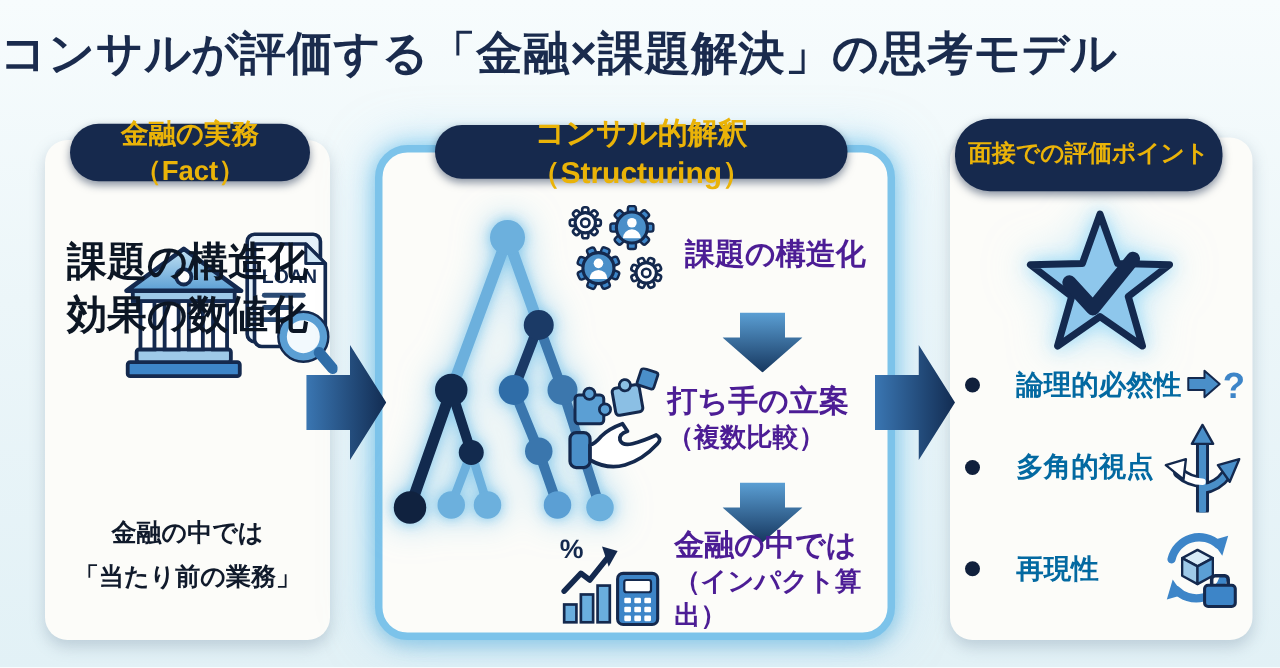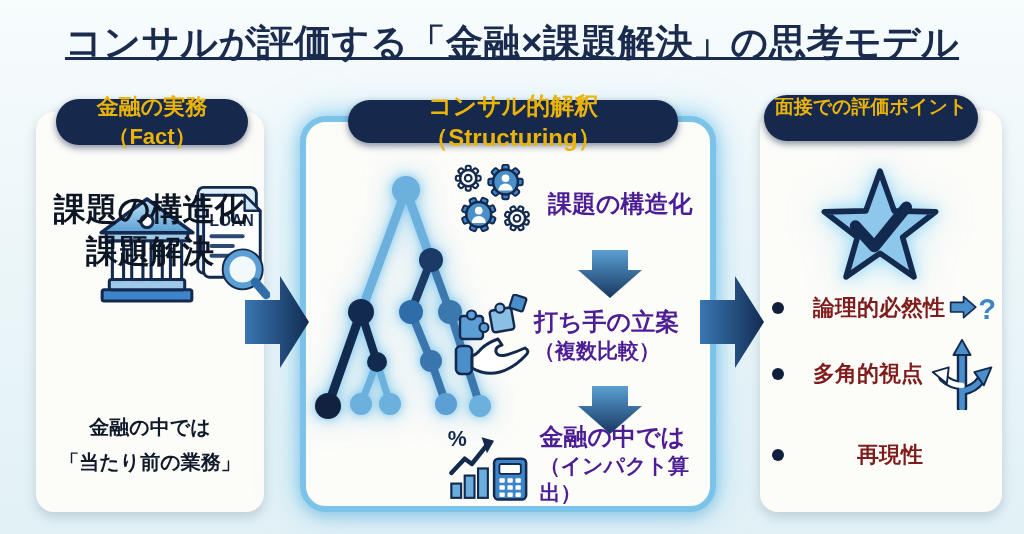--- a/index.html
+++ b/index.html
@@ -4,42 +4,42 @@
 <style>
   * { margin:0; padding:0; box-sizing:border-box; }
   body { width:1024px; height:534px; overflow:hidden; }
   .stage {
     position:relative; width:1024px; height:534px;
     background:linear-gradient(180deg,#f7fcfd 0%,#ecf6f9 45%,#e2f1f6 100%);
     font-family:"Liberation Sans","DejaVu Sans",sans-serif;
     overflow:hidden;
   }
   .title {
-    position:absolute; top:18px; left:0; right:0; text-align:center;
-    font-size:37px; font-weight:bold; color:#1a2b4d; letter-spacing:0.5px;text-decoration:underline;
+    position:absolute; top:18px; left:0; right:0; text-align:left;
+    font-size:37px; font-weight:bold; color:#1a2b4d; letter-spacing:0.5px;
   }
   .panel {
     position:absolute; background:#fcfcf9; border-radius:18px;
     box-shadow:0 5px 12px rgba(90,115,140,.28);
   }
   .panel-fact { left:36px; top:112px; width:228px; height:400px; }
   .panel-structuring {
     left:300px; top:116px; width:416px; height:396px;
     border:6px solid #7cc3ea; border-radius:26px;
     box-shadow:0 0 18px rgba(120,200,240,.85), 0 0 40px rgba(140,210,245,.5), 0 5px 12px rgba(90,115,140,.2);
   }
   .panel-evaluation { left:760px; top:110px; width:242px; height:402px; }
   .pill {
     position:absolute; z-index:6; background:#16294d; color:#eab308; font-weight:bold;
     text-align:center; border-radius:28px; display:flex; flex-direction:column;
     justify-content:center; box-shadow:0 3px 7px rgba(15,35,70,.5);
   }
   .pill-fact   { left:56px;  top:99px;  width:192px; height:46px; font-size:22px; }
   .pill-struct { left:348px; top:100px; width:330px; height:43px; font-size:24px; }
-  .pill-eval   { left:764px; top:95px;  width:214px; height:46px; font-size:19px; line-height:1.3;justify-content:space-between; }
+  .pill-eval   { left:764px; top:95px;  width:214px; height:58px; font-size:19px; line-height:1.3; }
   .pill-eval .line2 { font-size:17px; }
   .abs { position:absolute; }
   
   .fact-main {
     position:absolute; top:188px; left:0; right:0; text-align:center;
     font-size:32px; font-weight:bold; color:#0c1624; line-height:1.32;
   }
   .fact-sub {
     position:absolute; top:298px; left:0; right:0; text-align:center;
     font-size:20px; font-weight:bold; color:#101a2b; line-height:1.75;
@@ -47,21 +47,21 @@
   
   .step { position:absolute; display:flex; align-items:center; }
   .step-label { font-weight:bold; color:#4c1d95; line-height:1.28; }
   .lbl-main { font-size:24px; }
   .lbl-sub  { font-size:21px; }
   
   .bullet-row {
     position:absolute; left:12px; right:6px; display:flex; align-items:center;
   }
   .dot { width:12px; height:12px; border-radius:50%; background:#10203c; flex:0 0 auto; margin-right:7px; }
-  .bullet-label { font-size:22px; font-weight:bold; color:#7f1d1d; white-space:nowrap;padding-left:22px; }
+  .bullet-label { font-size:22px; font-weight:bold; color:#0369a1; white-space:nowrap;padding-left:22px; }
   .spacer { flex:1 1 auto; }
   .glowtree { filter:drop-shadow(0 0 5px rgba(122,195,234,.95)) drop-shadow(0 0 13px rgba(122,195,234,.6)); }
   .glowstar { filter:drop-shadow(0 0 7px rgba(150,215,245,.95)) drop-shadow(0 0 16px rgba(150,215,245,.55)); }
   svg { display:block; }
 </style>
 </head>
 <body>
 
 <div class="stage">
 
@@ -98,21 +98,21 @@
     <rect x="22" y="50" width="36" height="4" rx="2" fill="#2a4a74"></rect>
     <rect x="22" y="60" width="26" height="4" rx="2" fill="#2a4a74"></rect>
     <rect x="22" y="70" width="34" height="4" rx="2" fill="#2a4a74"></rect>
     <circle cx="56" cy="86" r="17" fill="#f2f9fd" stroke="#5b9fd4" stroke-width="7"></circle>
     <circle cx="56" cy="86" r="20.5" fill="none" stroke="#14294e" stroke-width="2"></circle>
     <line x1="69" y1="99" x2="80" y2="112" stroke="#2f6da8" stroke-width="9" stroke-linecap="round"></line>
   </svg>
 
   <div class="fact-main" style="left:36px;width:228px;">
     <div>課題の構造化</div>
-    <div>課題解決</div>
+    <div>効果の数値化</div>
   </div>
   <div class="fact-sub" style="left:36px;width:228px;top:410px;">
     <div>金融の中では</div>
     <div>「当たり前の業務」</div>
   </div>
 
   <svg class="abs" style="left:245px;top:268px;z-index:4;" width="64" height="108" viewBox="0 0 64 108">
     <defs>
         <linearGradient id="fa1" x1="0" y1="0" x2="1" y2="0">
       <stop offset="0" stop-color="#3a76b2"></stop>
@@ -314,21 +314,21 @@
           <path d="M35,74 L35,16" stroke="#4a8fc9" stroke-width="6"></path>
           <path d="M35,56 Q48,54 55,44" stroke="#4a8fc9" stroke-width="5.5"></path>
           <path d="M35,50 Q24,50 15,42" stroke="#ffffff" stroke-width="5.5"></path>
         </g>
         <polygon points="35,2 26,18 44,18" fill="#4a8fc9" stroke="#14294e" stroke-width="2" stroke-linejoin="round"></polygon>
         <polygon points="66,31 48,36 58,50" fill="#4a8fc9" stroke="#14294e" stroke-width="2" stroke-linejoin="round"></polygon>
         <polygon points="4,36 21,31 19,48" fill="#ffffff" stroke="#14294e" stroke-width="2" stroke-linejoin="round"></polygon>
       </svg>
     </div>
 
-    <div class="bullet-row" style="top:306px;height:78px;gap:44px;">
+    <div class="bullet-row" style="top:306px;height:78px;">
       <span class="dot"></span>
       <span class="bullet-label">再現性</span>
       <span class="spacer"></span>
       <svg width="68" height="70" viewBox="0 0 72 72" style="margin-right:4px;">
         <path d="M14,28 A24,24 0 0 1 54,16" fill="none" stroke="#3d85c8" stroke-width="7" stroke-linecap="round"></path>
         <polygon points="62,8 48,12 57,25" fill="#3d85c8"></polygon>
         <path d="M58,44 A24,24 0 0 1 18,54" fill="none" stroke="#3d85c8" stroke-width="7" stroke-linecap="round"></path>
         <polygon points="10,62 24,58 15,45" fill="#3d85c8"></polygon>
         <g stroke="#14294e" stroke-width="2" stroke-linejoin="round">
           <polygon points="36,20 49,27 36,34 23,27" fill="#d8ebf7"></polygon>

